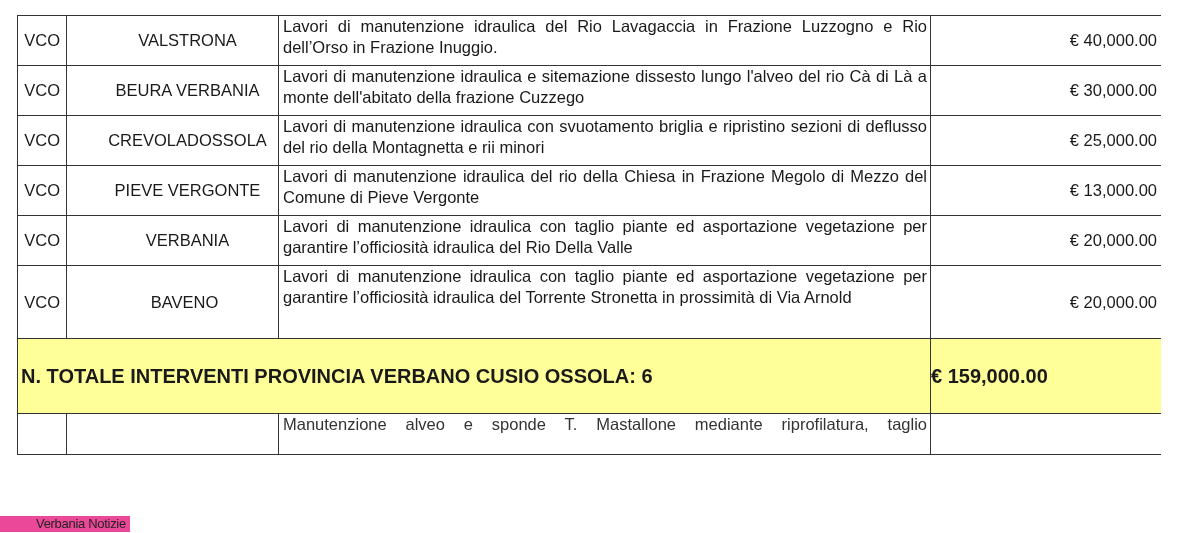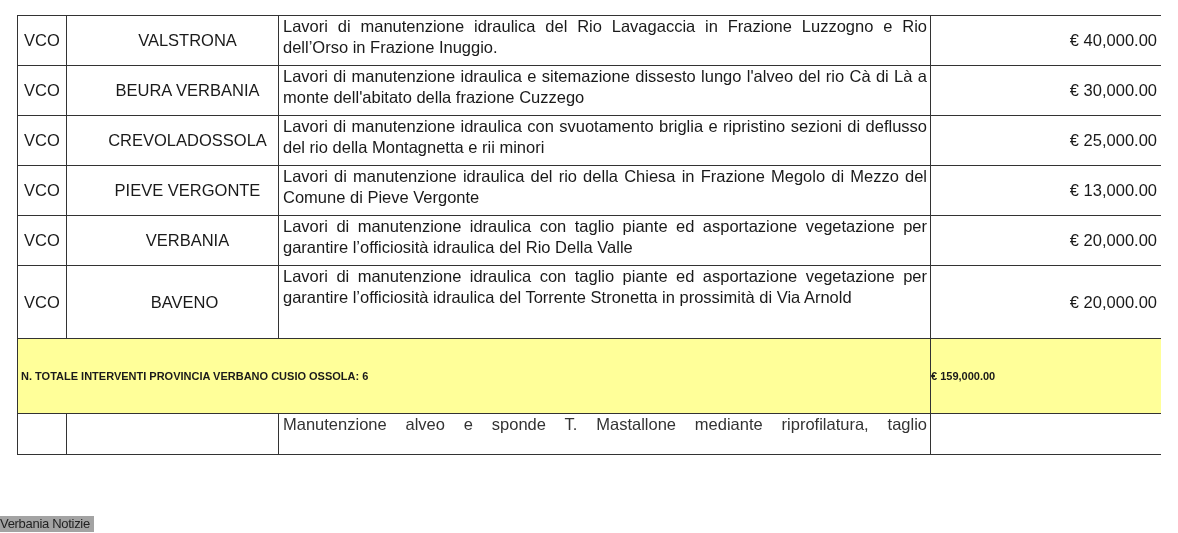--- a/index.html
+++ b/index.html
@@ -46,21 +46,21 @@
       line-height: 20px;
       color: #1a1a1a;
     }
     tr.data-row td {
       font-size: 16.5px;
       line-height: 21px;
       vertical-align: middle;
       background: #ffffff;
     }
     td.pr {
-      text-align: center;
+      text-align: right;
       line-height: 21px;
       word-break: break-all;
       padding: 0 6px !important;
     }
     td.comune {
       text-align: center;
     }
     td.titolo {
       text-align: justify;
       text-align-last: left;
@@ -72,21 +72,21 @@
       padding-right: 4px !important;
       font-size: 16.5px;
     }
     tr.h2 td { height: 49px; padding-left: 30px; }
     tr.h3 td { height: 72px; padding-left: 24px; }
 
     tr.total-row td {
       background: #ffff99;
       height: 74px;
       font-weight: bold;
-      font-size: 11px;
+      font-size: 20px;
       vertical-align: middle;
     }
     td.total-label {
       text-align: left;
       padding-left: 3px !important;
       white-space: nowrap;
     }
     td.total-amount {
       text-align: left;
       padding-right: 4px !important;
@@ -104,23 +104,24 @@
       padding: 0 3px 0 4px !important;
       color: #333333;
     }
     .watermark {
       position: absolute;
       left: 0;
       top: 516px;
       font-size: 13px;
       line-height: 16px;
       color: #222222;
-      background: #a3a3a3;
+      background: #ec4899;
       padding-right: 4px;
       letter-spacing: -0.3px;
+      padding-left: 36px;
     }
     .whitemask {
       position: absolute;
       left: 0;
       top: 517px;
       width: 1178px;
       height: 16px;
       background: #ffffff;
     }
   </style>

